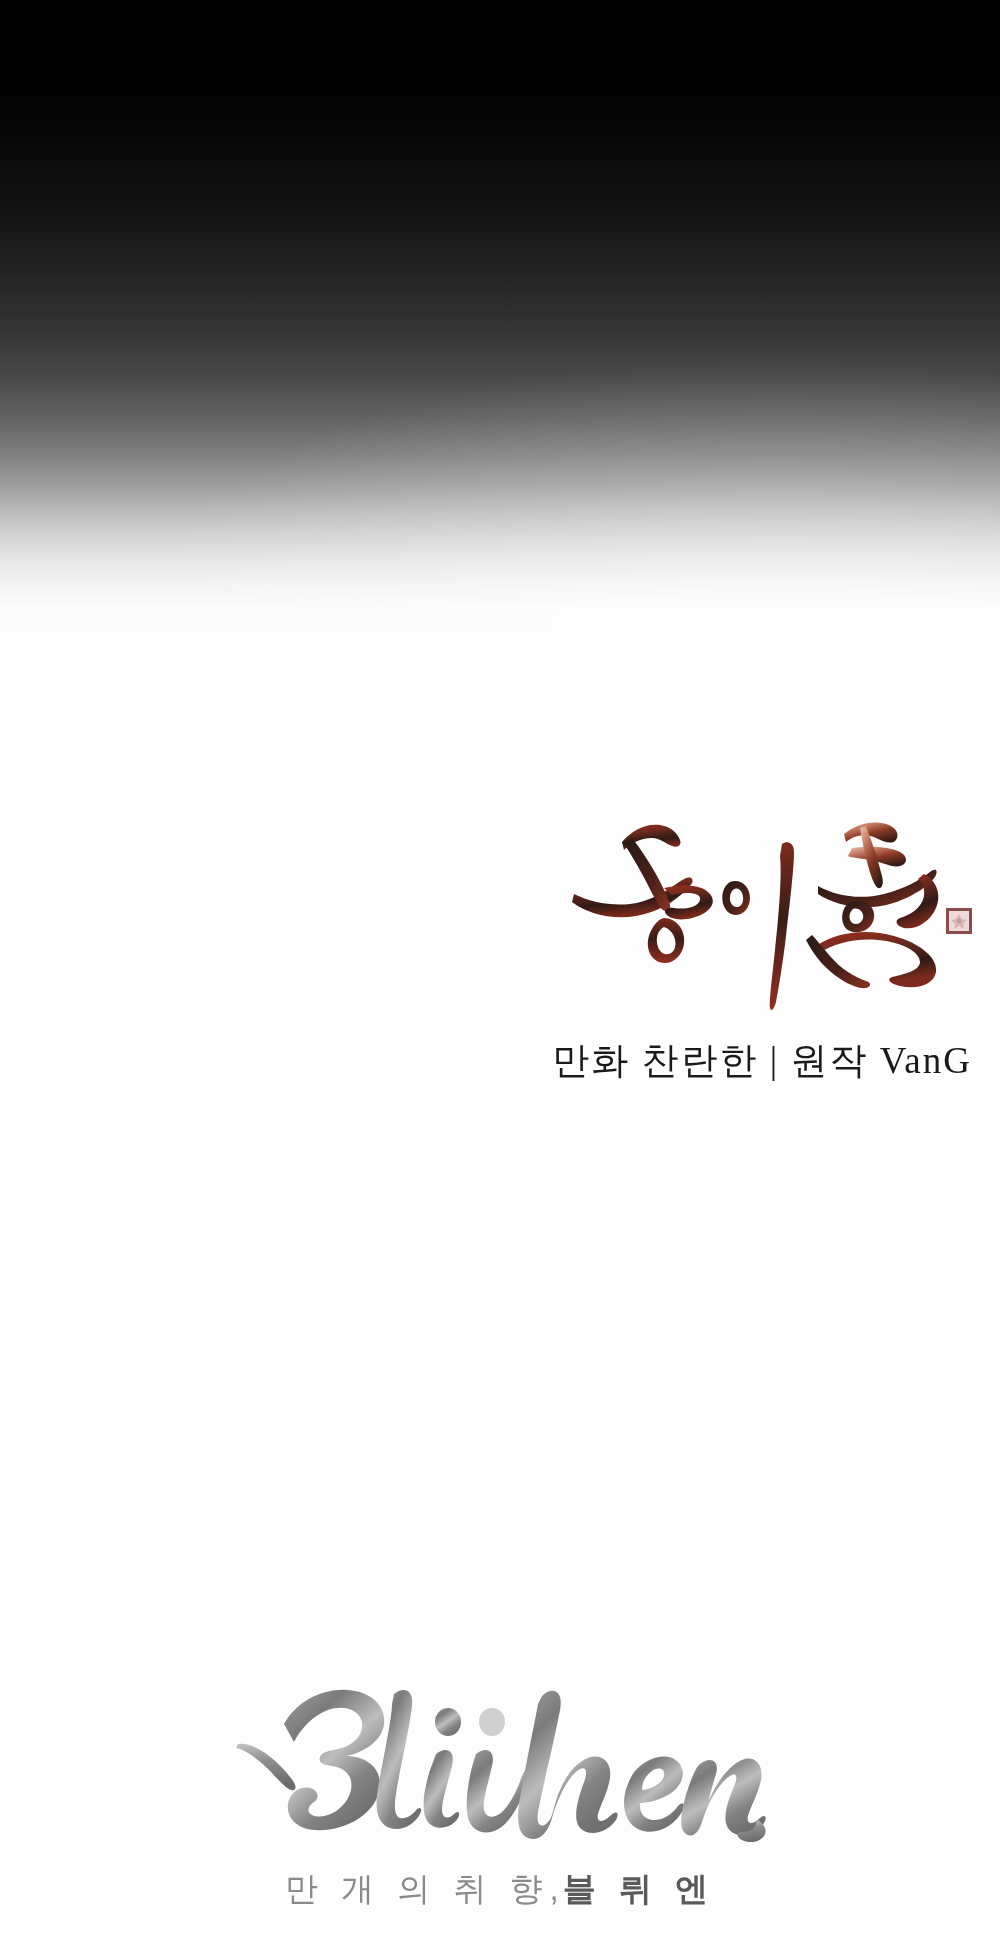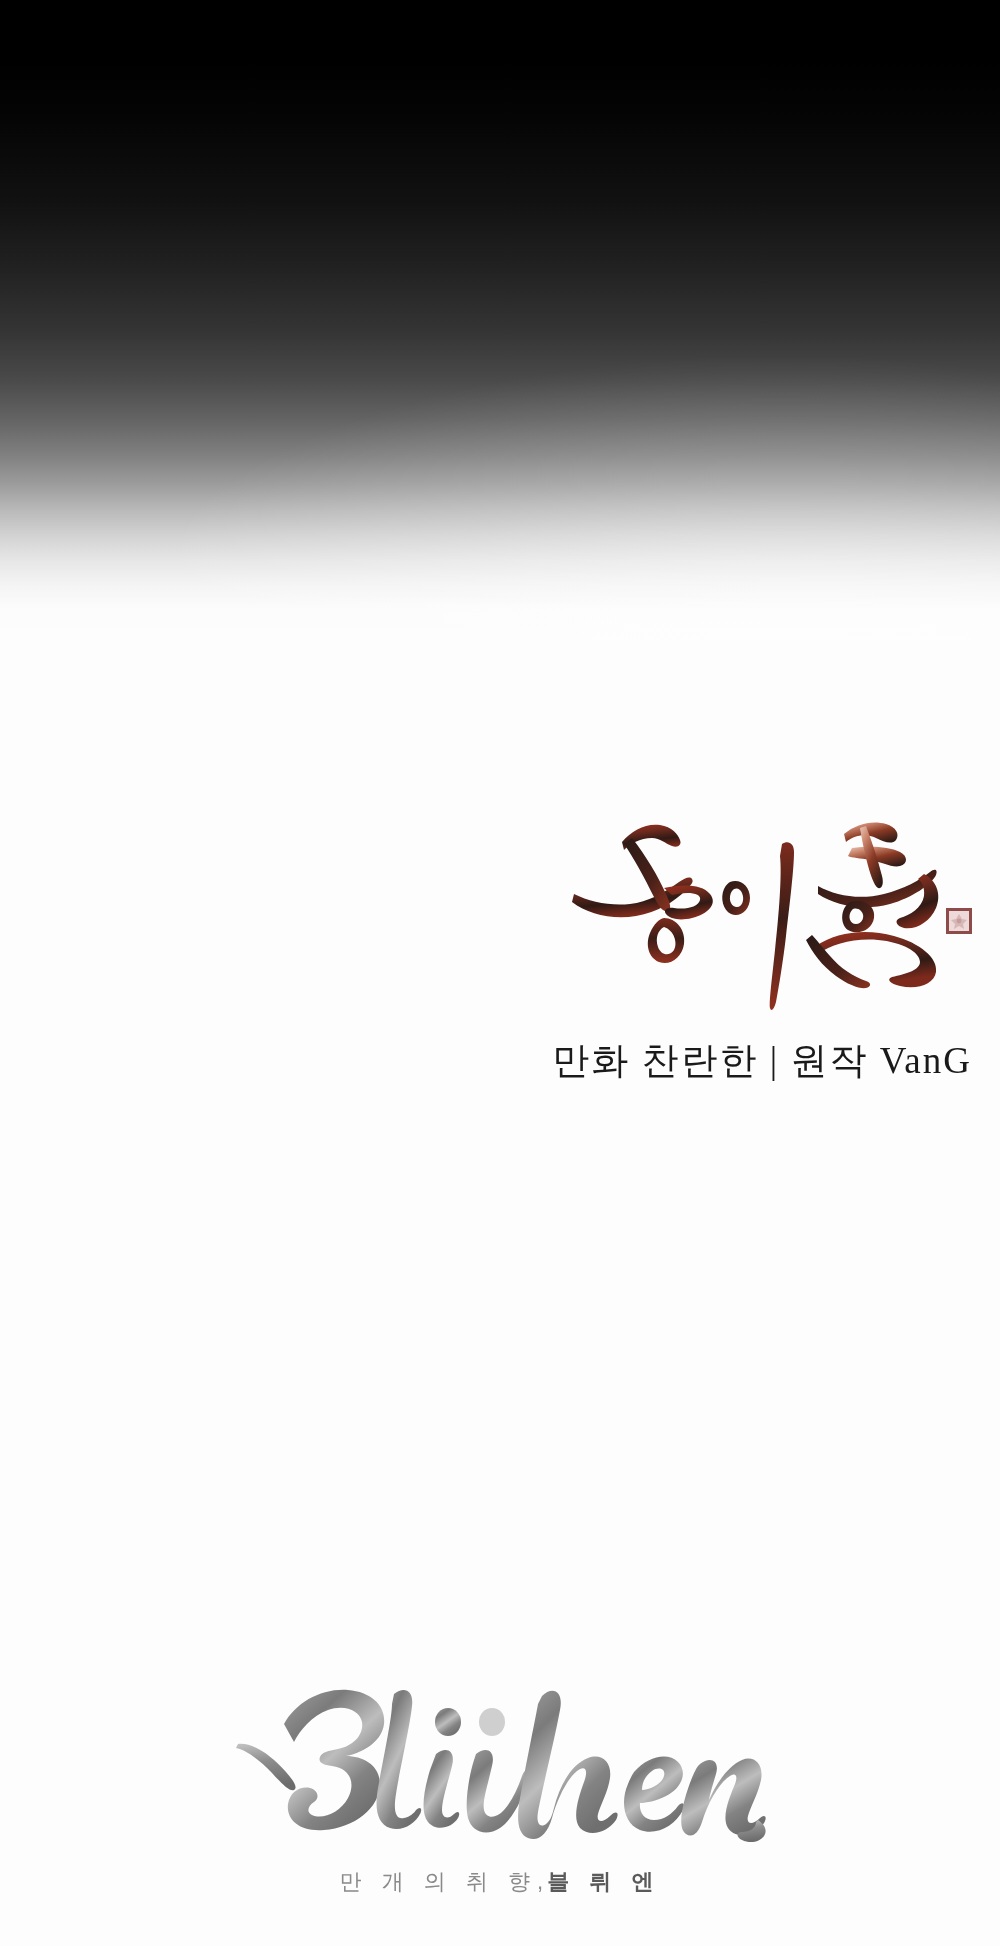--- a/index.html
+++ b/index.html
@@ -140,21 +140,21 @@
   .brand-sr {
     position: absolute;
     width: 1px; height: 1px;
     overflow: hidden;
     clip: rect(0 0 0 0);
     white-space: nowrap;
   }
   .brand-tagline {
     margin-top: 10px;
     font-family: "Liberation Sans", sans-serif;
-    font-size: 22px;
+    font-size: 33px;
     color: #8a8a8a;
     letter-spacing: 7px;
     white-space: nowrap;
   }
   .brand-tagline .tag-bold {
     color: #5a5a5a;
     font-weight: bold;
   }
   .brand-tagline .tag-comma {
     letter-spacing: 4px;

